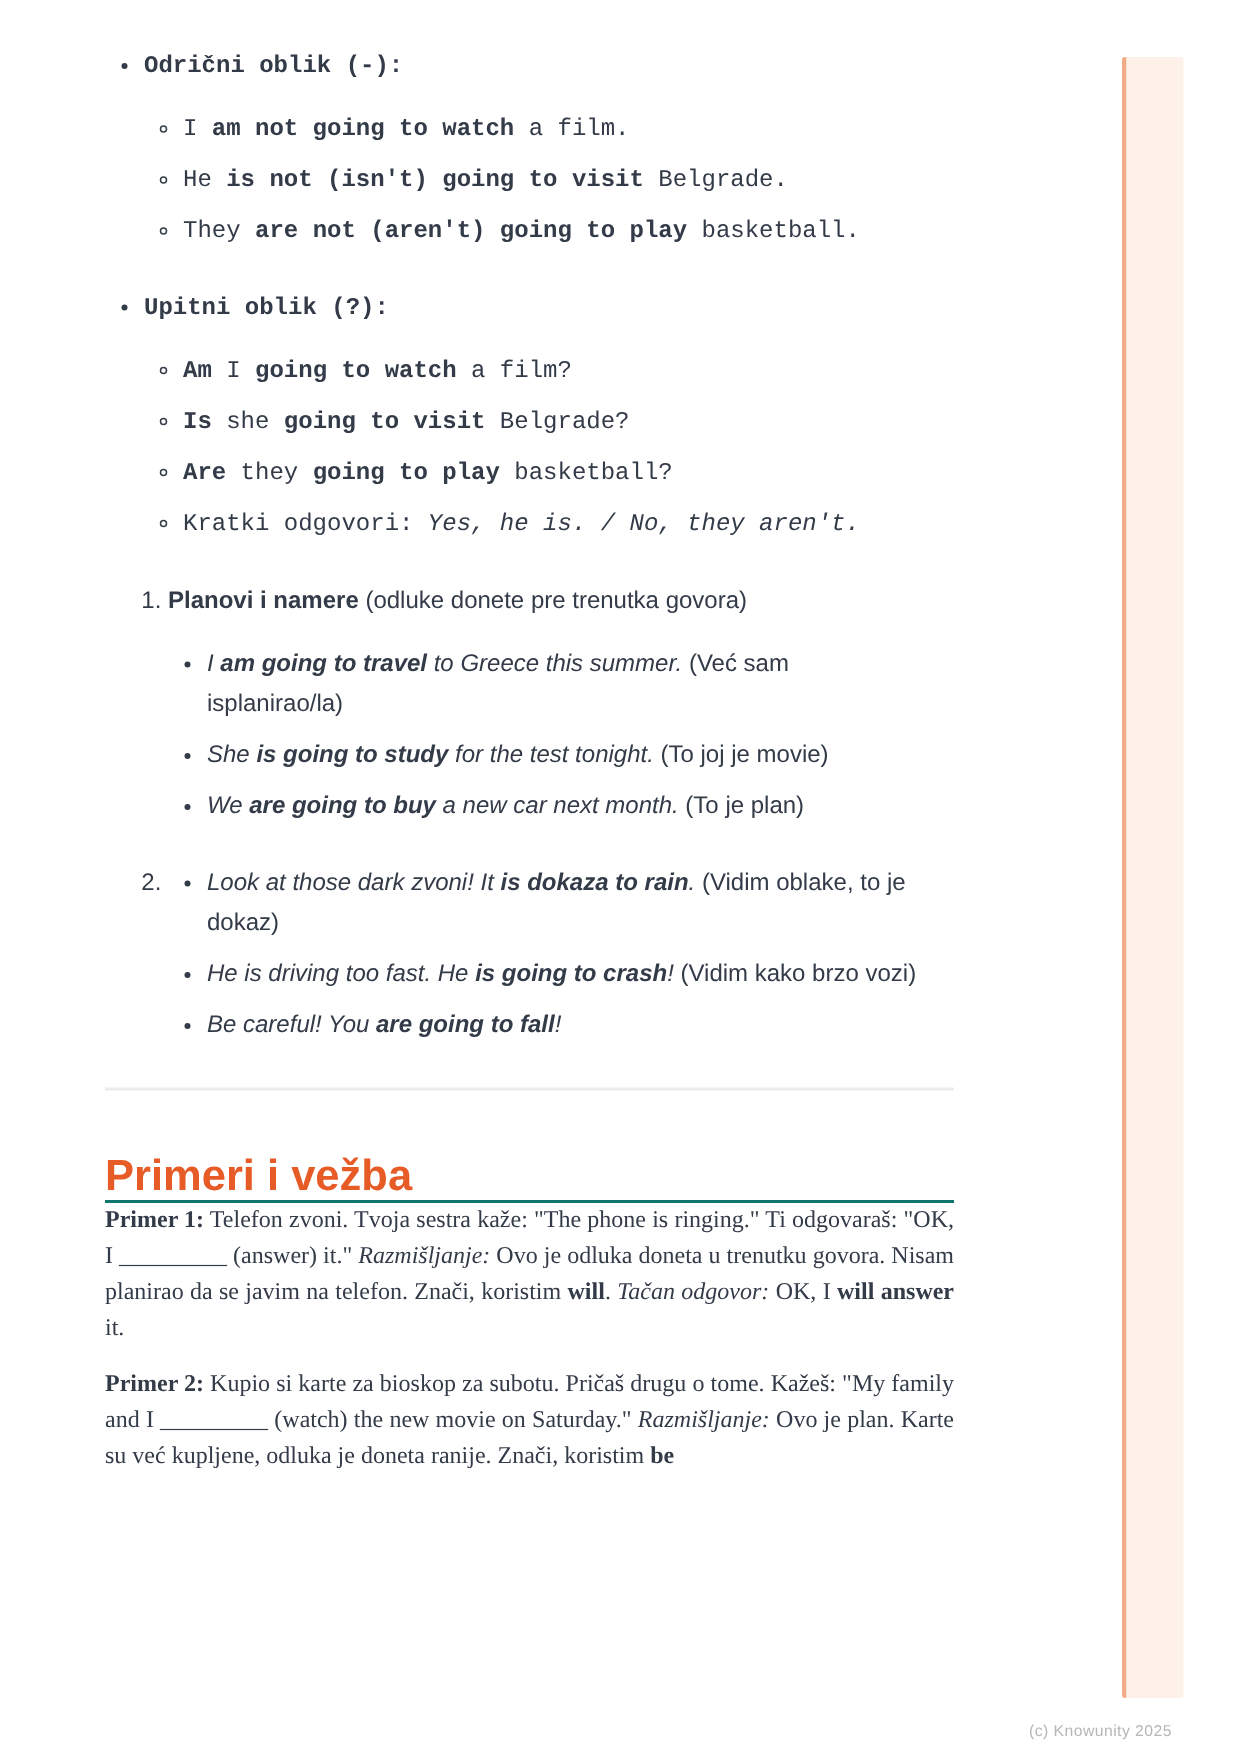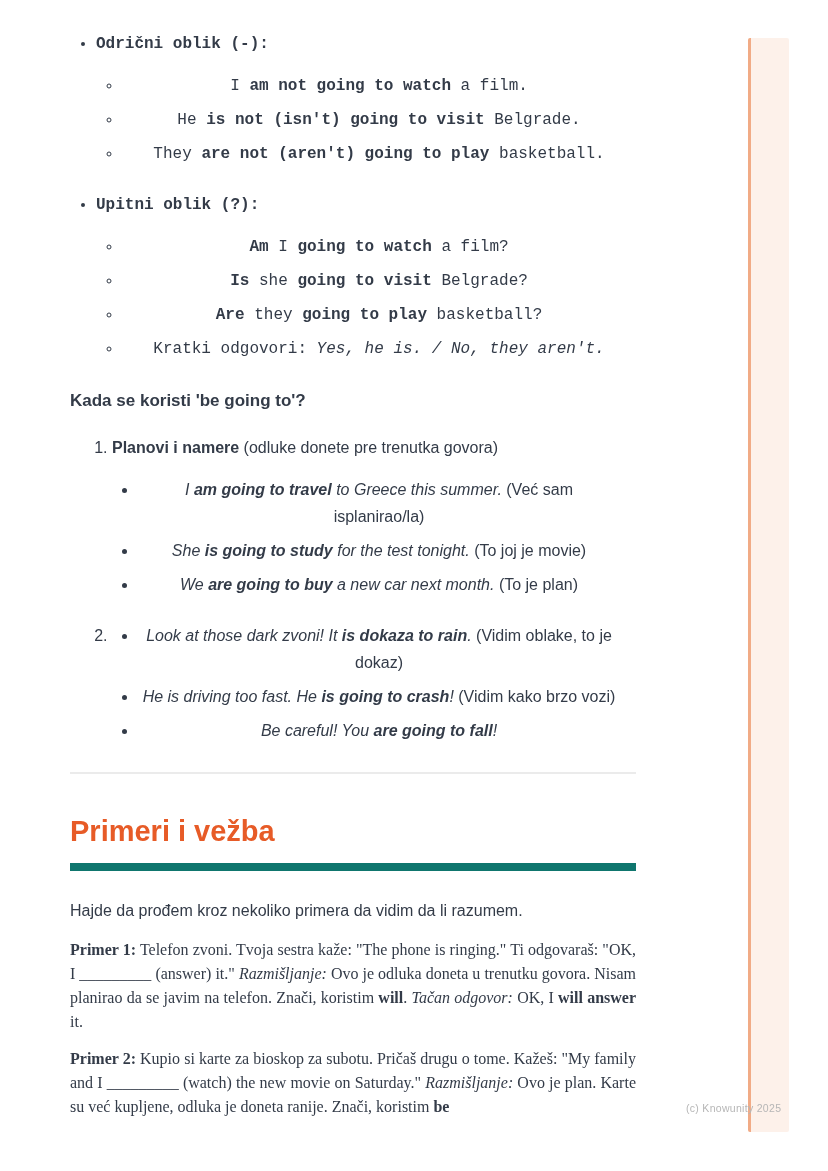--- a/index.html
+++ b/index.html
@@ -28,21 +28,21 @@
     padding-left: 26px;
     font-family: Liberation Mono, monospace;
   }
   ul.l1 > li { margin-bottom: 16px; }
   ul.l2 {
     padding-left: 26px;
     margin: 15px 0 24px;
   }
   ul.l2.circle { list-style: circle; }
   ul.l2.disc { list-style: disc; }
-  ul.l2 > li { margin-bottom: 7px; text-align: center; }
+  ul.l2 > li { margin-bottom: 7px; }
 
   h4.usage-heading {
     font-size: 17px;
     font-weight: 700;
     color: #333b48;
     margin: 23px 0 20px;
     line-height: 27px;
   }
   ol.usage-list {
     margin: 16px;
@@ -54,42 +54,42 @@
     border: none;
     border-top: 2px solid #ebebeb;
     margin: 28px 0 0;
   }
   h2.section-title {
     color: #e75b27;
     font-size: 29px;
     line-height: 32px;
     font-weight: 700;
     margin: 41px 0 0;
-    padding-bottom: 16px;
-    border-bottom: 8px solid #0f766e;
+    padding-bottom: 0;
+    border-bottom: 2px solid #0f766e;
   }
   p.intro { margin: 26px 0 14px; }
   p.example {
     text-align: justify;
     margin: 0 0 13px;
     line-height: 24px;
     font-family: Liberation Serif, serif;
   }
 
   .side-stripe {
     position: absolute;
     left: 748px; top: 38px;
     width: 41px; height: 1094px;
     background: #fdf1ea;
     border-left: 3px solid #f1ab86;
     border-radius: 2px;
   }
   .copyright {
     position: absolute;
-    left: 686px; top: 1102px;
+    left: 686px; top: 1148px;
     font-size: 10.5px;
     color: #b6b6b6;
     letter-spacing: 0.3px;
     white-space: nowrap;
     z-index: 2;
   }
 </style>
 </head>
 <body>
 
@@ -111,21 +111,20 @@
       <span><span class="b">Upitni oblik (?):</span></span>
       <ul class="l2 circle">
         <li><span class="b">Am</span><span> I </span><span class="b">going to watch</span><span> a film?</span></li>
         <li><span class="b">Is</span><span> she </span><span class="b">going to visit</span><span> Belgrade?</span></li>
         <li><span class="b">Are</span><span> they </span><span class="b">going to play</span><span> basketball?</span></li>
         <li><span>Kratki odgovori: </span><span class="i">Yes, he is. / No, they aren't.</span></li>
       </ul>
     </li>
   </ul>
 
-  <h4 class="usage-heading">Kada se koristi 'be going to'?</h4>
 
   <ol class="usage-list">
     <li>
       <span><span class="b">Planovi i namere</span><span> (odluke donete pre trenutka govora)</span></span>
       <ul class="l2 disc">
         <li><span class="i">I </span><span class="b i">am going to travel</span><span class="i"> to Greece this summer.</span><span> (Već sam isplanirao/la)</span></li>
         <li><span class="i">She </span><span class="b i">is going to study</span><span class="i"> for the test tonight.</span><span> (To joj je movie)</span></li>
         <li><span class="i">We </span><span class="b i">are going to buy</span><span class="i"> a new car next month.</span><span> (To je plan)</span></li>
       </ul>
     </li>
@@ -135,18 +134,17 @@
         <li><span class="i">He is driving too fast. He </span><span class="b i">is going to crash</span><span class="i">!</span><span> (Vidim kako brzo vozi)</span></li>
         <li><span class="i">Be careful! You </span><span class="b i">are going to fall</span><span class="i">!</span></li>
       </ul>
     </li>
   </ol>
 
   <hr class="divider">
 
   <h2 class="section-title">Primeri i vežba</h2>
 
-  <p class="intro">Hajde da prođem kroz nekoliko primera da vidim da li razumem.</p>
 
   <p class="example"><span class="b">Primer 1:</span><span> Telefon zvoni. Tvoja sestra kaže: "The phone is ringing." Ti odgovaraš: "OK, I _________ (answer) it." </span><span class="i">Razmišljanje:</span><span> Ovo je odluka doneta u trenutku govora. Nisam planirao da se javim na telefon. Znači, koristim </span><span class="b">will</span><span>. </span><span class="i">Tačan odgovor:</span><span> OK, I </span><span class="b">will answer</span><span> it.</span></p>
   <p class="example"><span class="b">Primer 2:</span><span> Kupio si karte za bioskop za subotu. Pričaš drugu o tome. Kažeš: "My family and I _________ (watch) the new movie on Saturday." </span><span class="i">Razmišljanje:</span><span> Ovo je plan. Karte su već kupljene, odluka je doneta ranije. Znači, koristim </span><span class="b">be</span></p>
 
 </main>
 
 </body></html>

